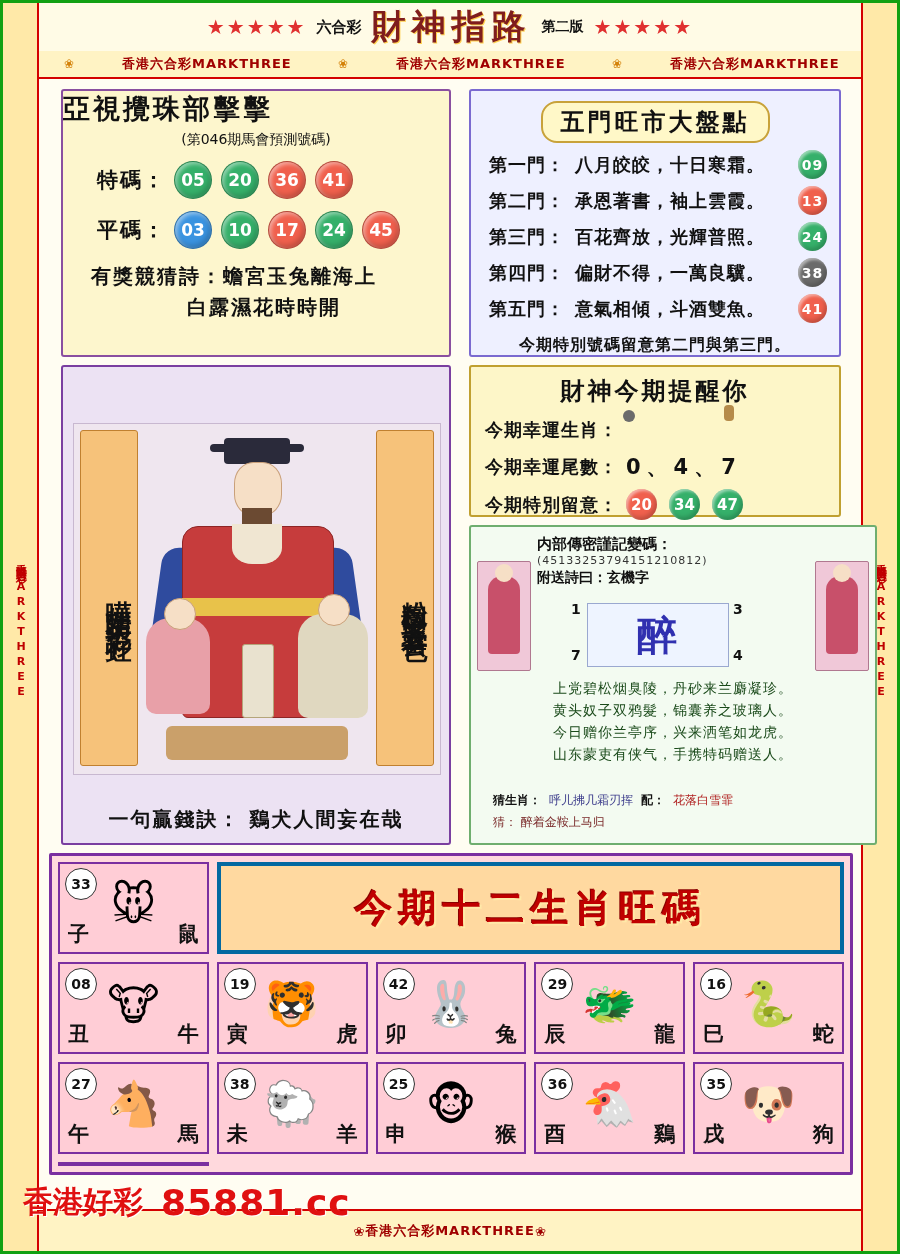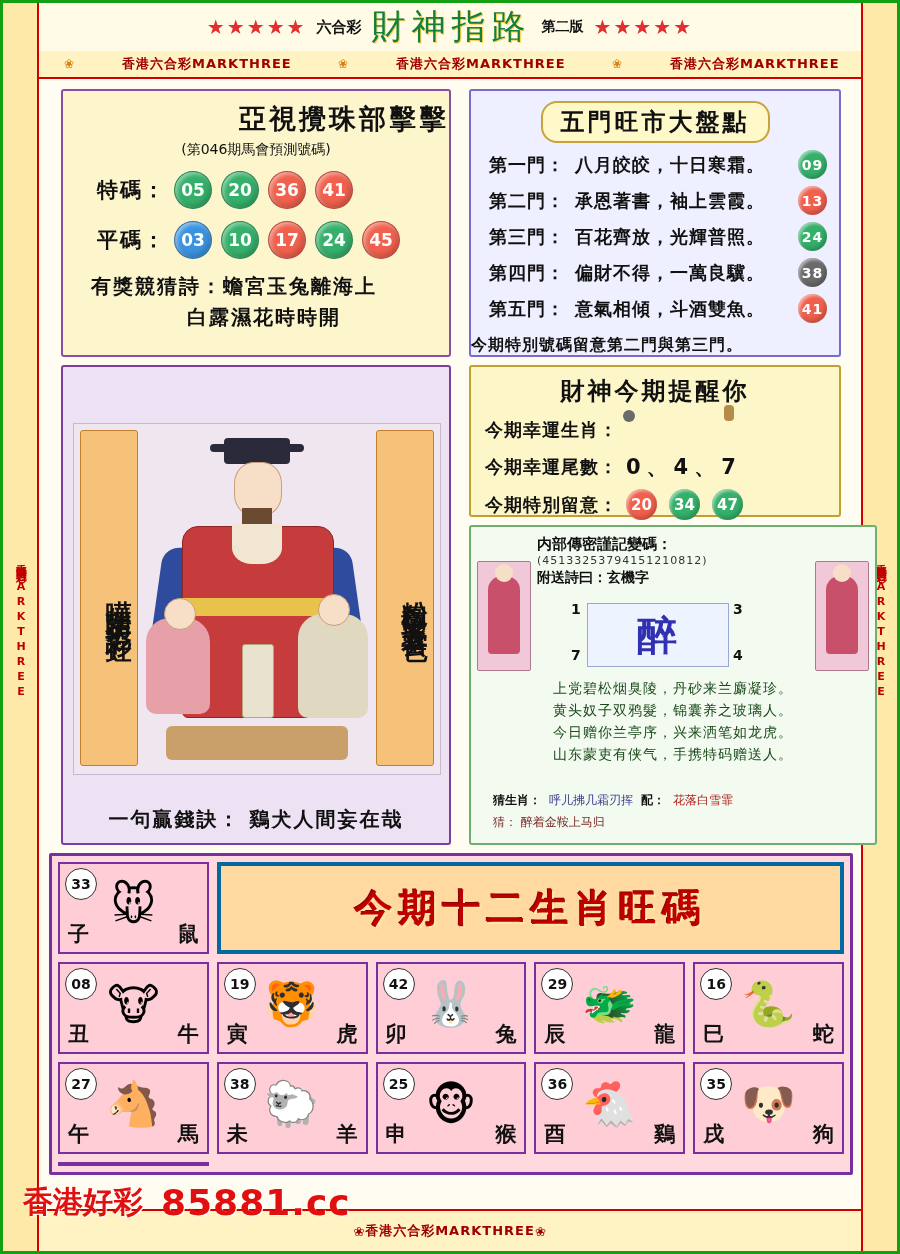--- a/index.html
+++ b/index.html
@@ -40,21 +40,21 @@
   .masthead{
     position:absolute;left:36px;right:36px;top:0;height:48px;
     background:#fffbe6;
     border-bottom:2px solid #d40000;
     display:flex;align-items:center;justify-content:center;
     gap:10px;
   }
   .stars{color:#e03030;font-size:20px;letter-spacing:2px;}
   .mh-small{font-size:15px;color:#111;font-weight:bold;}
   .mh-title{
-    font-size:34px;font-weight:normal;color:#15803d;
+    font-size:34px;font-weight:bold;color:#7f1d1d;
     letter-spacing:6px;
     text-shadow:1px 1px 0 #ffcf4d;
   }
   .mh-ed{font-size:14px;color:#111;font-weight:bold;}
 
   .ribbon{
     position:absolute;left:36px;right:36px;top:48px;height:26px;
     background:#fff3c4;
     border-bottom:2px solid #d40000;
     display:flex;align-items:center;justify-content:space-around;
@@ -71,22 +71,22 @@
   .panel{position:absolute;box-sizing:border-box;}
 
   
   #p-predict{
     left:22px;top:12px;width:390px;height:268px;
     background:#fdf6cd;
     border:2px solid #8a4fa0;
     border-radius:3px;
   }
   .p-title{
-    text-align:right;font-size:27px;font-weight:bold;color:#111;
-    letter-spacing:3px;margin-top:10px;
+    text-align:left;font-size:27px;font-weight:bold;color:#111;
+    letter-spacing:3px;
   }
   .p-sub{
     text-align:center;font-size:14px;color:#111;margin-top:4px;
   }
   .row-codes{display:flex;align-items:center;margin:12px 0 0 34px;}
   .row-label{font-size:21px;font-weight:bold;color:#111;letter-spacing:2px;margin-right:8px;}
   .ball{
     width:36px;height:36px;border-radius:50%;
     display:inline-flex;align-items:center;justify-content:center;
     font-size:17px;font-weight:bold;color:#fff;
@@ -119,21 +119,21 @@
     letter-spacing:1px;
   }
   .m-gate{width:86px;}
   .m-text{flex:1;}
   .m-ball{
     width:29px;height:29px;border-radius:50%;
     display:inline-flex;align-items:center;justify-content:center;
     font-size:14px;font-weight:bold;color:#fff;margin-right:12px;
     box-shadow:inset -2px -3px 4px rgba(0,0,0,.2), inset 2px 2px 3px rgba(255,255,255,.5);
   }
-  .m-foot{text-align:left;font-size:16px;font-weight:bold;color:#111;margin-top:12px;letter-spacing:1px;}
+  .m-foot{text-align:center;font-size:16px;font-weight:bold;color:#111;margin-top:12px;letter-spacing:1px;}
 
   
   #p-god{
     left:22px;top:288px;width:390px;height:480px;
     background:#ece2f3;
     border:2px solid #7a3fa0;
     border-radius:3px;
   }
   .god-title{
     text-align:center;font-size:30px;font-weight:bold;color:#111;letter-spacing:4px;margin-top:10px;

